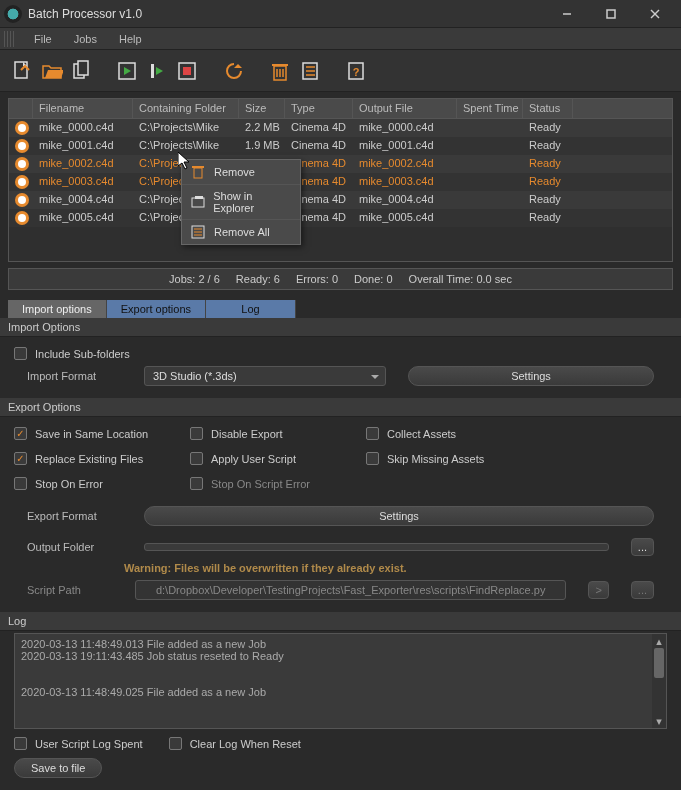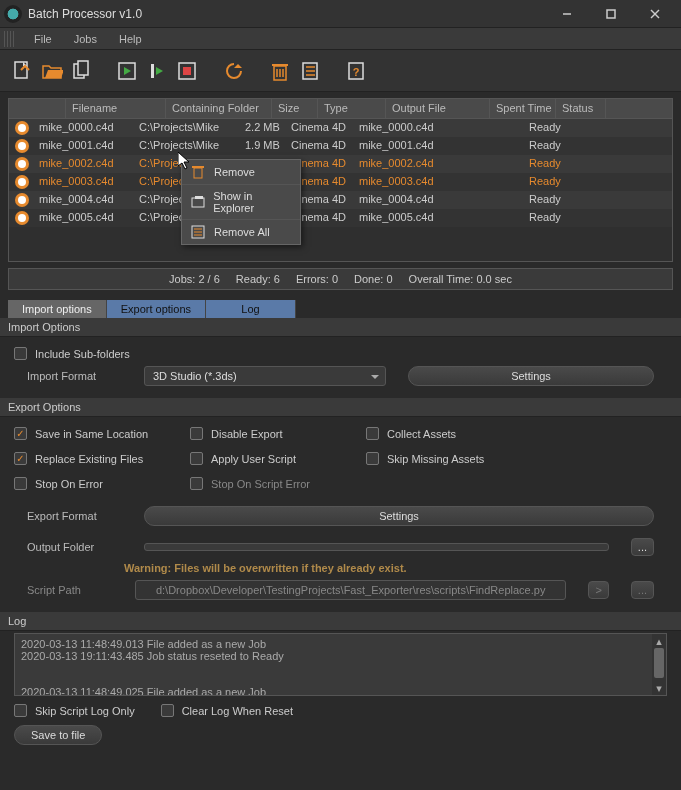--- a/index.html
+++ b/index.html
@@ -9,21 +9,21 @@
   .titlebar .title { flex: 1; color: #ddd; font-size: 12px; }
   .winbtns { display: flex; gap: 0; }
   .winbtn { width: 44px; height: 28px; display: flex; align-items: center; justify-content: center; color: #ccc; cursor: pointer; }
   .menubar { height: 22px; background: #3a3a3a; display: flex; align-items: center; padding: 0 4px; gap: 14px; border-bottom: 1px solid #222; }
   .menubar .grip { width: 10px; height: 16px; background: repeating-linear-gradient(90deg,#555,#555 1px,#3a3a3a 1px,#3a3a3a 3px); margin-right: 2px; }
   .menuitem { color: #bbb; cursor: pointer; padding: 2px 4px; }
   .toolbar { height: 42px; background: #333; display: flex; align-items: center; padding: 0 10px; gap: 6px; border-bottom: 1px solid #222; }
   .tbtn { width: 24px; height: 24px; display: flex; align-items: center; justify-content: center; cursor: pointer; border-radius: 2px; }
   .tsep { width: 10px; }
   .table-wrap { margin: 6px 8px; border: 1px solid #555; background: #2f2f2f; height: 164px; position: relative; }
-  .thead { display: grid; grid-template-columns: 24px 100px 106px 46px 68px 104px 66px 50px; background: #4a4a4a; height: 20px; border-bottom: 1px solid #555; padding-left: 33px; }
+  .thead { display: grid; grid-template-columns: 24px 100px 106px 46px 68px 104px 66px 50px; background: #4a4a4a; height: 20px; border-bottom: 1px solid #555; }
   .th { padding: 3px 6px; color: #bbb; border-right: 1px solid #555; font-size: 11px; overflow: hidden; white-space: nowrap; }
   .tbody { }
   .tr { display: grid; grid-template-columns: 24px 100px 106px 46px 68px 104px 66px 50px; height: 18px; }
   .tr:nth-child(odd) { background: #3a3a3a; }
   .tr:nth-child(even) { background: #333; }
   .td { padding: 2px 6px; overflow: hidden; white-space: nowrap; font-size: 11px; color: #ccc; }
   .tr.sel .td { color: #e68a2e; font-weight: 500; }
   .ficon { width: 14px; height: 14px; background: #e68a2e; border-radius: 50%; display: inline-block; position: relative; }
   .ficon::after { content: ""; position: absolute; left: 3px; top: 3px; width: 8px; height: 8px; border-radius: 50%; background: #fff; }
   .context { position: absolute; left: 181px; top: 159px; width: 120px; background: #4a4a4a; border: 1px solid #666; box-shadow: 2px 2px 6px rgba(0,0,0,.5); z-index: 10; }
@@ -44,21 +44,21 @@
   .lbl.dis { color: #888; }
   .select { background: #3a3a3a; border: 1px solid #555; border-radius: 3px; padding: 3px 20px 3px 8px; color: #ddd; position: relative; cursor: pointer; }
   .select::after { content: ""; position: absolute; right: 6px; top: 8px; border: 4px solid transparent; border-top-color: #aaa; }
   .btn { background: linear-gradient(#4a4a4a,#3a3a3a); border: 1px solid #555; border-radius: 10px; padding: 3px 16px; color: #ddd; cursor: pointer; text-align: center; }
   .btn.sm { border-radius: 4px; padding: 2px 6px; }
   .input { background: #3a3a3a; border: 1px solid #555; border-radius: 3px; padding: 3px 20px; color: #ddd; }
   .input.dis { color: #888; background: #333; }
   .grid3 { display: grid; grid-template-columns: 160px 160px 180px; gap: 4px 16px; }
   .form-row { display: flex; align-items: center; gap: 22px; margin: 6px 13px; }
   .form-lbl { width: 95px; color: #bbb; }
-  .log-box { margin: 2px 14px; height: 63px; background: #3a3a3a; border: 1px solid #555; padding: 4px 6px; color: #aaa; font-size: 11px; overflow-y: scroll; position: relative; }
+  .log-box { margin: 2px 14px; height: 96px; background: #3a3a3a; border: 1px solid #555; padding: 4px 6px; color: #aaa; font-size: 11px; overflow-y: scroll; position: relative; }
   .log-line { white-space: nowrap; }
   .scrollbar { position: absolute; right: 0; top: 0; bottom: 0; width: 14px; background: #333; }
   .scrollbar .thumb { position: absolute; top: 14px; left: 2px; right: 2px; height: 30px; background: #666; border-radius: 2px; }
   .scrollbar .arr { position: absolute; left: 0; right: 0; height: 14px; display: flex; align-items: center; justify-content: center; color: #aaa; }
   .warn { color: #b08a4a; font-size: 11px; margin-left: 110px; margin-top: 2px; font-weight: bold; }
 </style>
 </head>
 <body>
 
 <div class="titlebar">
@@ -368,21 +368,21 @@
     </div>
   <div class="scrollbar">
     <div class="arr" style="top:0">▴</div>
     <div class="thumb"></div>
     <div class="arr" style="bottom:0">▾</div>
   </div>
 </div>
 <div class="panel" style="padding-top:2px">
   <div class="row">
     <span class="chk"></span>
-      <span class="lbl">Skip Script Log Only</span>
+      <span class="lbl">User Script Log Spent</span>
     <span style="width:10px"></span>
     <span class="chk"></span>
       <span class="lbl">Clear Log When Reset</span>
   </div>
   <div class="row" style="margin-top:8px">
     <div class="btn">Save to file</div>
   </div>
 </div>
 
 </body></html>

